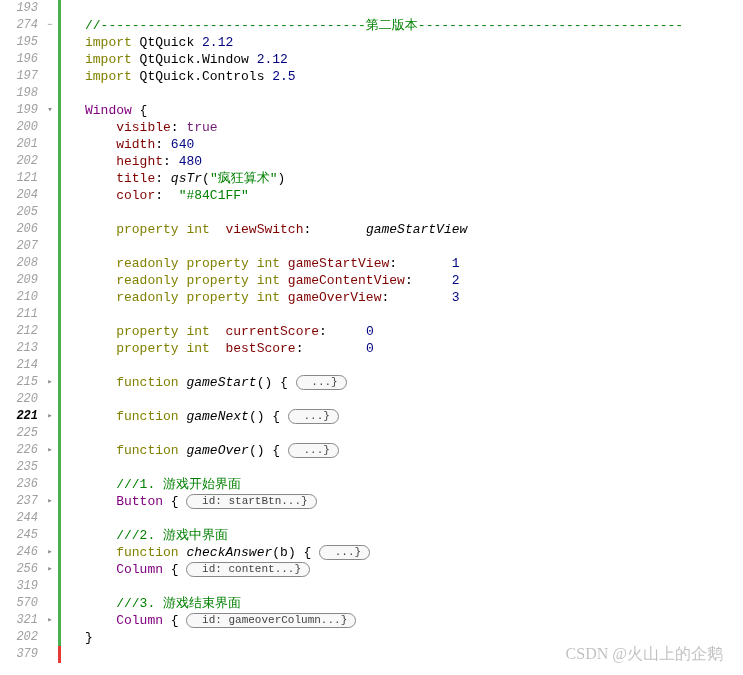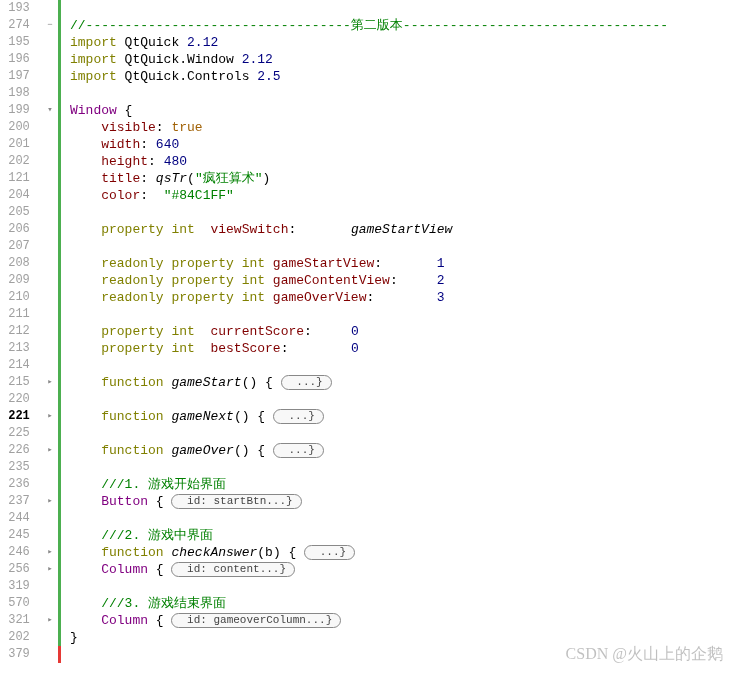--- a/index.html
+++ b/index.html
@@ -8,25 +8,26 @@
       font-size: 13px;
       background: #fff;
       width: 743px;
       height: 675px;
       overflow: hidden;
       position: relative;
     }
     .editor { display: flex; height: 100%; }
     .gutter {
       width: 44px;
-      text-align: center;
+      text-align: right;
       color: #a0a0a0;
       padding-right: 4px;
       user-select: none;
       background: #fff;
+      font-style: italic;
     }
     .gutter .ln { height: 17px; line-height: 17px; font-size: 12px; padding-right: 2px; }
     .gutter .ln.hl { font-weight: bold; color: #000; }
     .fold-col {
       width: 14px;
       background: #fff;
       position: relative;
     }
     .fold-col .fm {
       position: absolute;
@@ -47,34 +48,34 @@
     .change-bar .cb {
       position: absolute;
       left: 0;
       width: 3px;
       height: 17px;
     }
     .cb.green { background: #4caf50; }
     .cb.red { background: #e53935; }
     .code {
       flex: 1;
-      padding-left: 8px;
+      padding-left: 23px;
       white-space: pre;
       line-height: 17px;
     }
     .line { height: 17px; }
     .c-comment { color: #008000; }
     .c-keyword { color: #808000; }
     .c-type { color: #800080; }
     .c-prop { color: #800000; }
     .c-func { color: #000; font-style: italic; }
     .c-funccall { color: #000; font-style: italic; }
     .c-string { color: #008000; }
     .c-num { color: #000080; }
-    .c-bool { color: #a16207; }
+    .c-bool { color: #701a75; }
     .c-id { color: #000; font-style: italic; }
     .fold-box {
       display: inline-block;
       border: 1px solid #888;
       border-radius: 8px;
       padding: 0 8px;
       font-size: 11px;
       color: #444;
       background: #f8f8f8;
       line-height: 13px;

